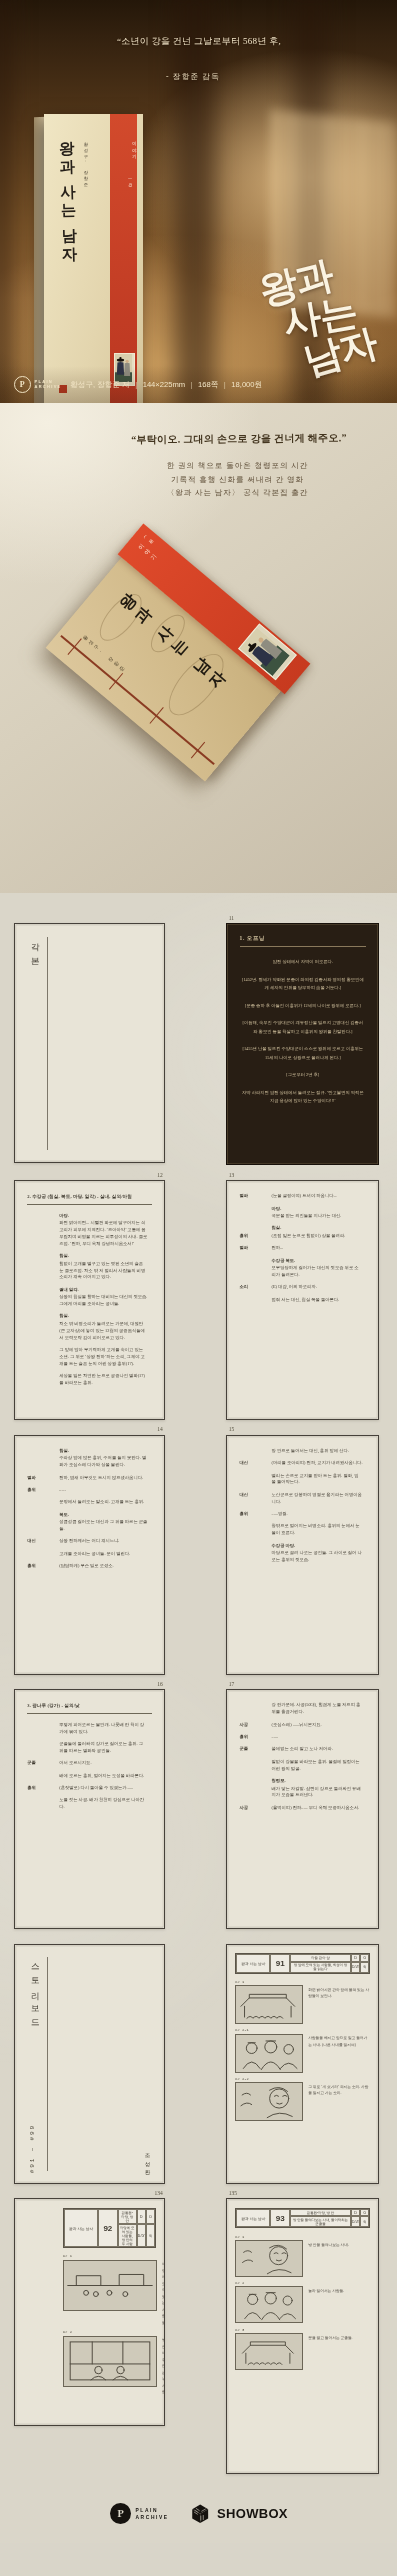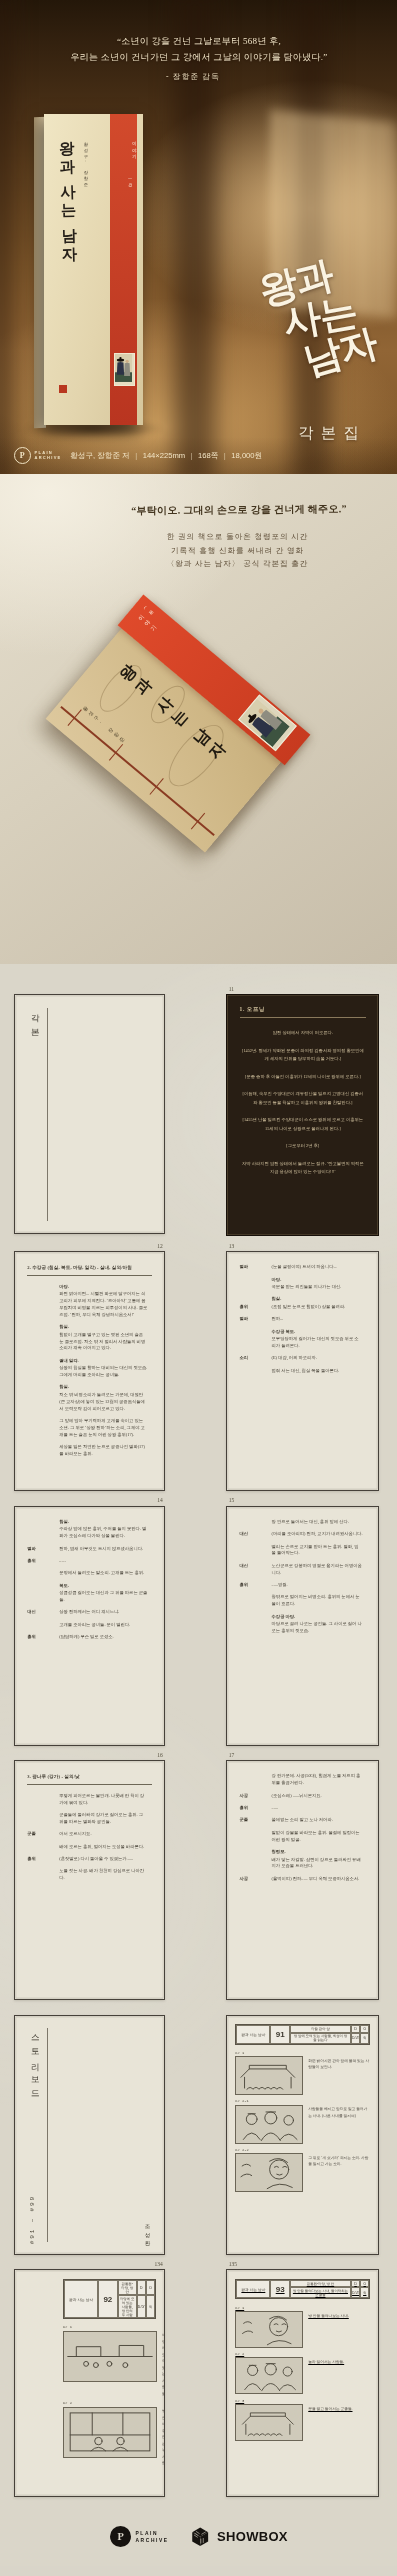--- a/index.html
+++ b/index.html
@@ -1,20 +1,20 @@
 <!DOCTYPE html>
 <html style="font-size:9.8px"><head>
 <meta charset="utf-8">
 <style>
   html,body{margin:0;padding:0;background:#d9d5c9;}
   body{width:398px;font-family:"Liberation Serif","DejaVu Serif",serif;-webkit-font-smoothing:antialiased;}
   .sect{position:relative;overflow:hidden;}
 
   
-  #hero{height:474px;background:#404040;}
+  #hero{height:403px;background:#404040;}
   .hb1{position:absolute;inset:0;background:
     radial-gradient(ellipse 257px 184px at 78% 44%, rgba(236,199,142,.85), rgba(236,199,142,0) 70%),
     radial-gradient(ellipse 318px 171px at 42% 90%, rgba(208,162,98,.95), rgba(208,162,98,0) 75%),
     linear-gradient(180deg,#241709 0%,#33210f 9%,#523619 30%,#7a5429 56%,#916535 74%,#7d5527 100%);}
   .hb2{position:absolute;inset:-12.2px;background:linear-gradient(90deg,
     rgba(40,22,9,.55) 0 3%,transparent 8% 42%,rgba(40,22,9,.55) 46% 52%,transparent 56% 70%,
     rgba(40,22,9,.5) 74% 79%,transparent 83%);filter:blur(9.8px);}
   .hb3{position:absolute;right:3.7px;top:116px;width:122px;height:196px;opacity:.75;transform:skewY(6deg);
     background:repeating-linear-gradient(90deg,rgba(243,214,163,.8) 0 8px,rgba(122,82,40,.35) 8px 11.6px);filter:blur(5.5px);}
   .hb4{position:absolute;inset:0;background:radial-gradient(ellipse 130% 90% at 50% 45%, transparent 60%, rgba(25,13,5,.5) 100%);}
@@ -119,21 +119,20 @@
 <body>
 
 <div class="sect" id="hero">
   <div class="hb1"></div>
   <div class="hb2"></div>
   <div class="hb3"></div>
   <div class="hb4"></div>
 
   <div class="hero-quote">
     <div>“소년이 강을 건넌 그날로부터 568년 후,</div>
-    <div>우리는 소년이 건너가던 그 강에서 그날의 이야기를 담아냈다.”</div>
   </div>
   <div class="hero-attrib">-  장항준 감독</div>
 
   <div class="hero-book">
     <div class="book-shadow"></div>
     <div class="spine"></div>
     <div class="cover">
       <div class="cov-title">왕과 사는 남자</div>
       <div class="cov-credit">황성구 · 장항준</div>
       <div class="seal"></div>
@@ -517,21 +516,21 @@
                     </svg></div>
                   <div class="f-note">방 안, 마주 앉은 두 사람.</div>
                 </div>
               </div>
             </div>
           </div>
         </div>
         <div class="scol r">
           <div class="pagewrap">
             <div class="pnum n-l">135</div>
-            <div class="scan-page sbpage" style="height: 228px; text-decoration: underline;">
+            <div class="scan-page sbpage" style="height: 276px;">
               <div class="sb-head">
                 <div class="sb-t">왕과 사는 남자</div>
                 <div class="sb-n">93</div>
                 <div>광통원-마당, 방 안</div>
                 <div>D</div>
                 <div>O</div>
                 <div>방 안을 들여다보는 사내, 들이닥치는 군졸들</div>
                 <div>DAY</div>
                 <div>외</div>
               </div>

